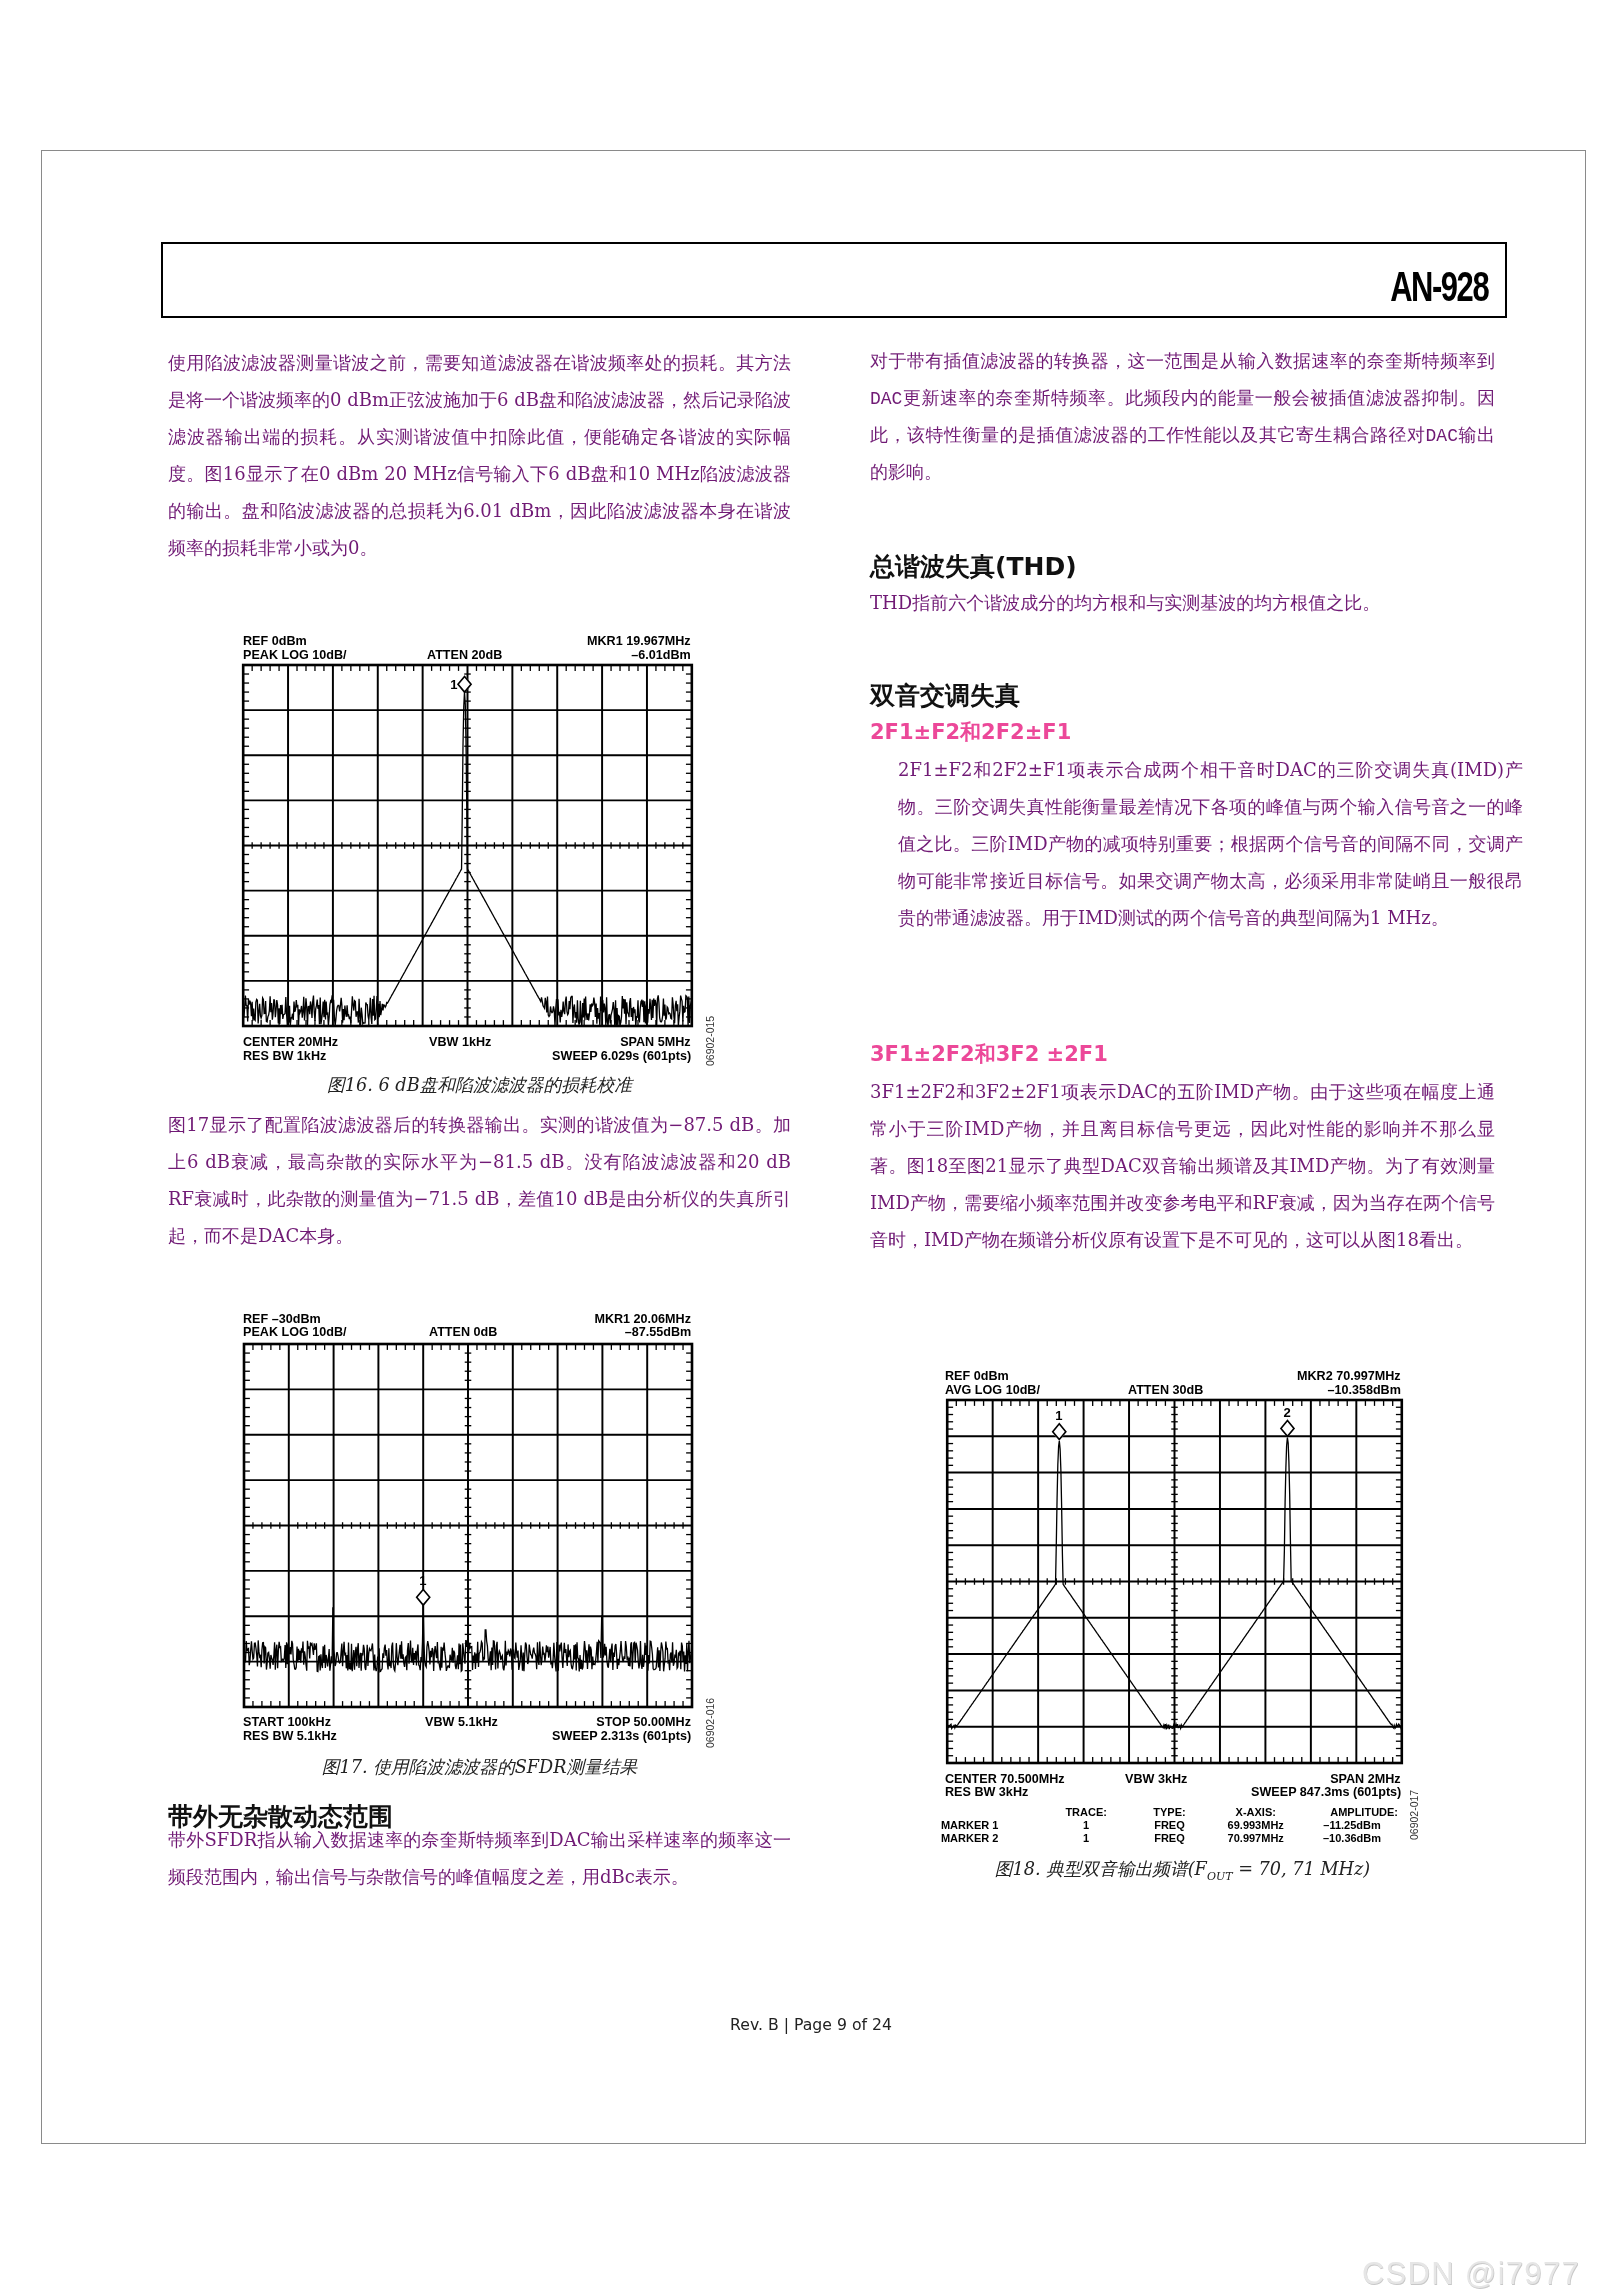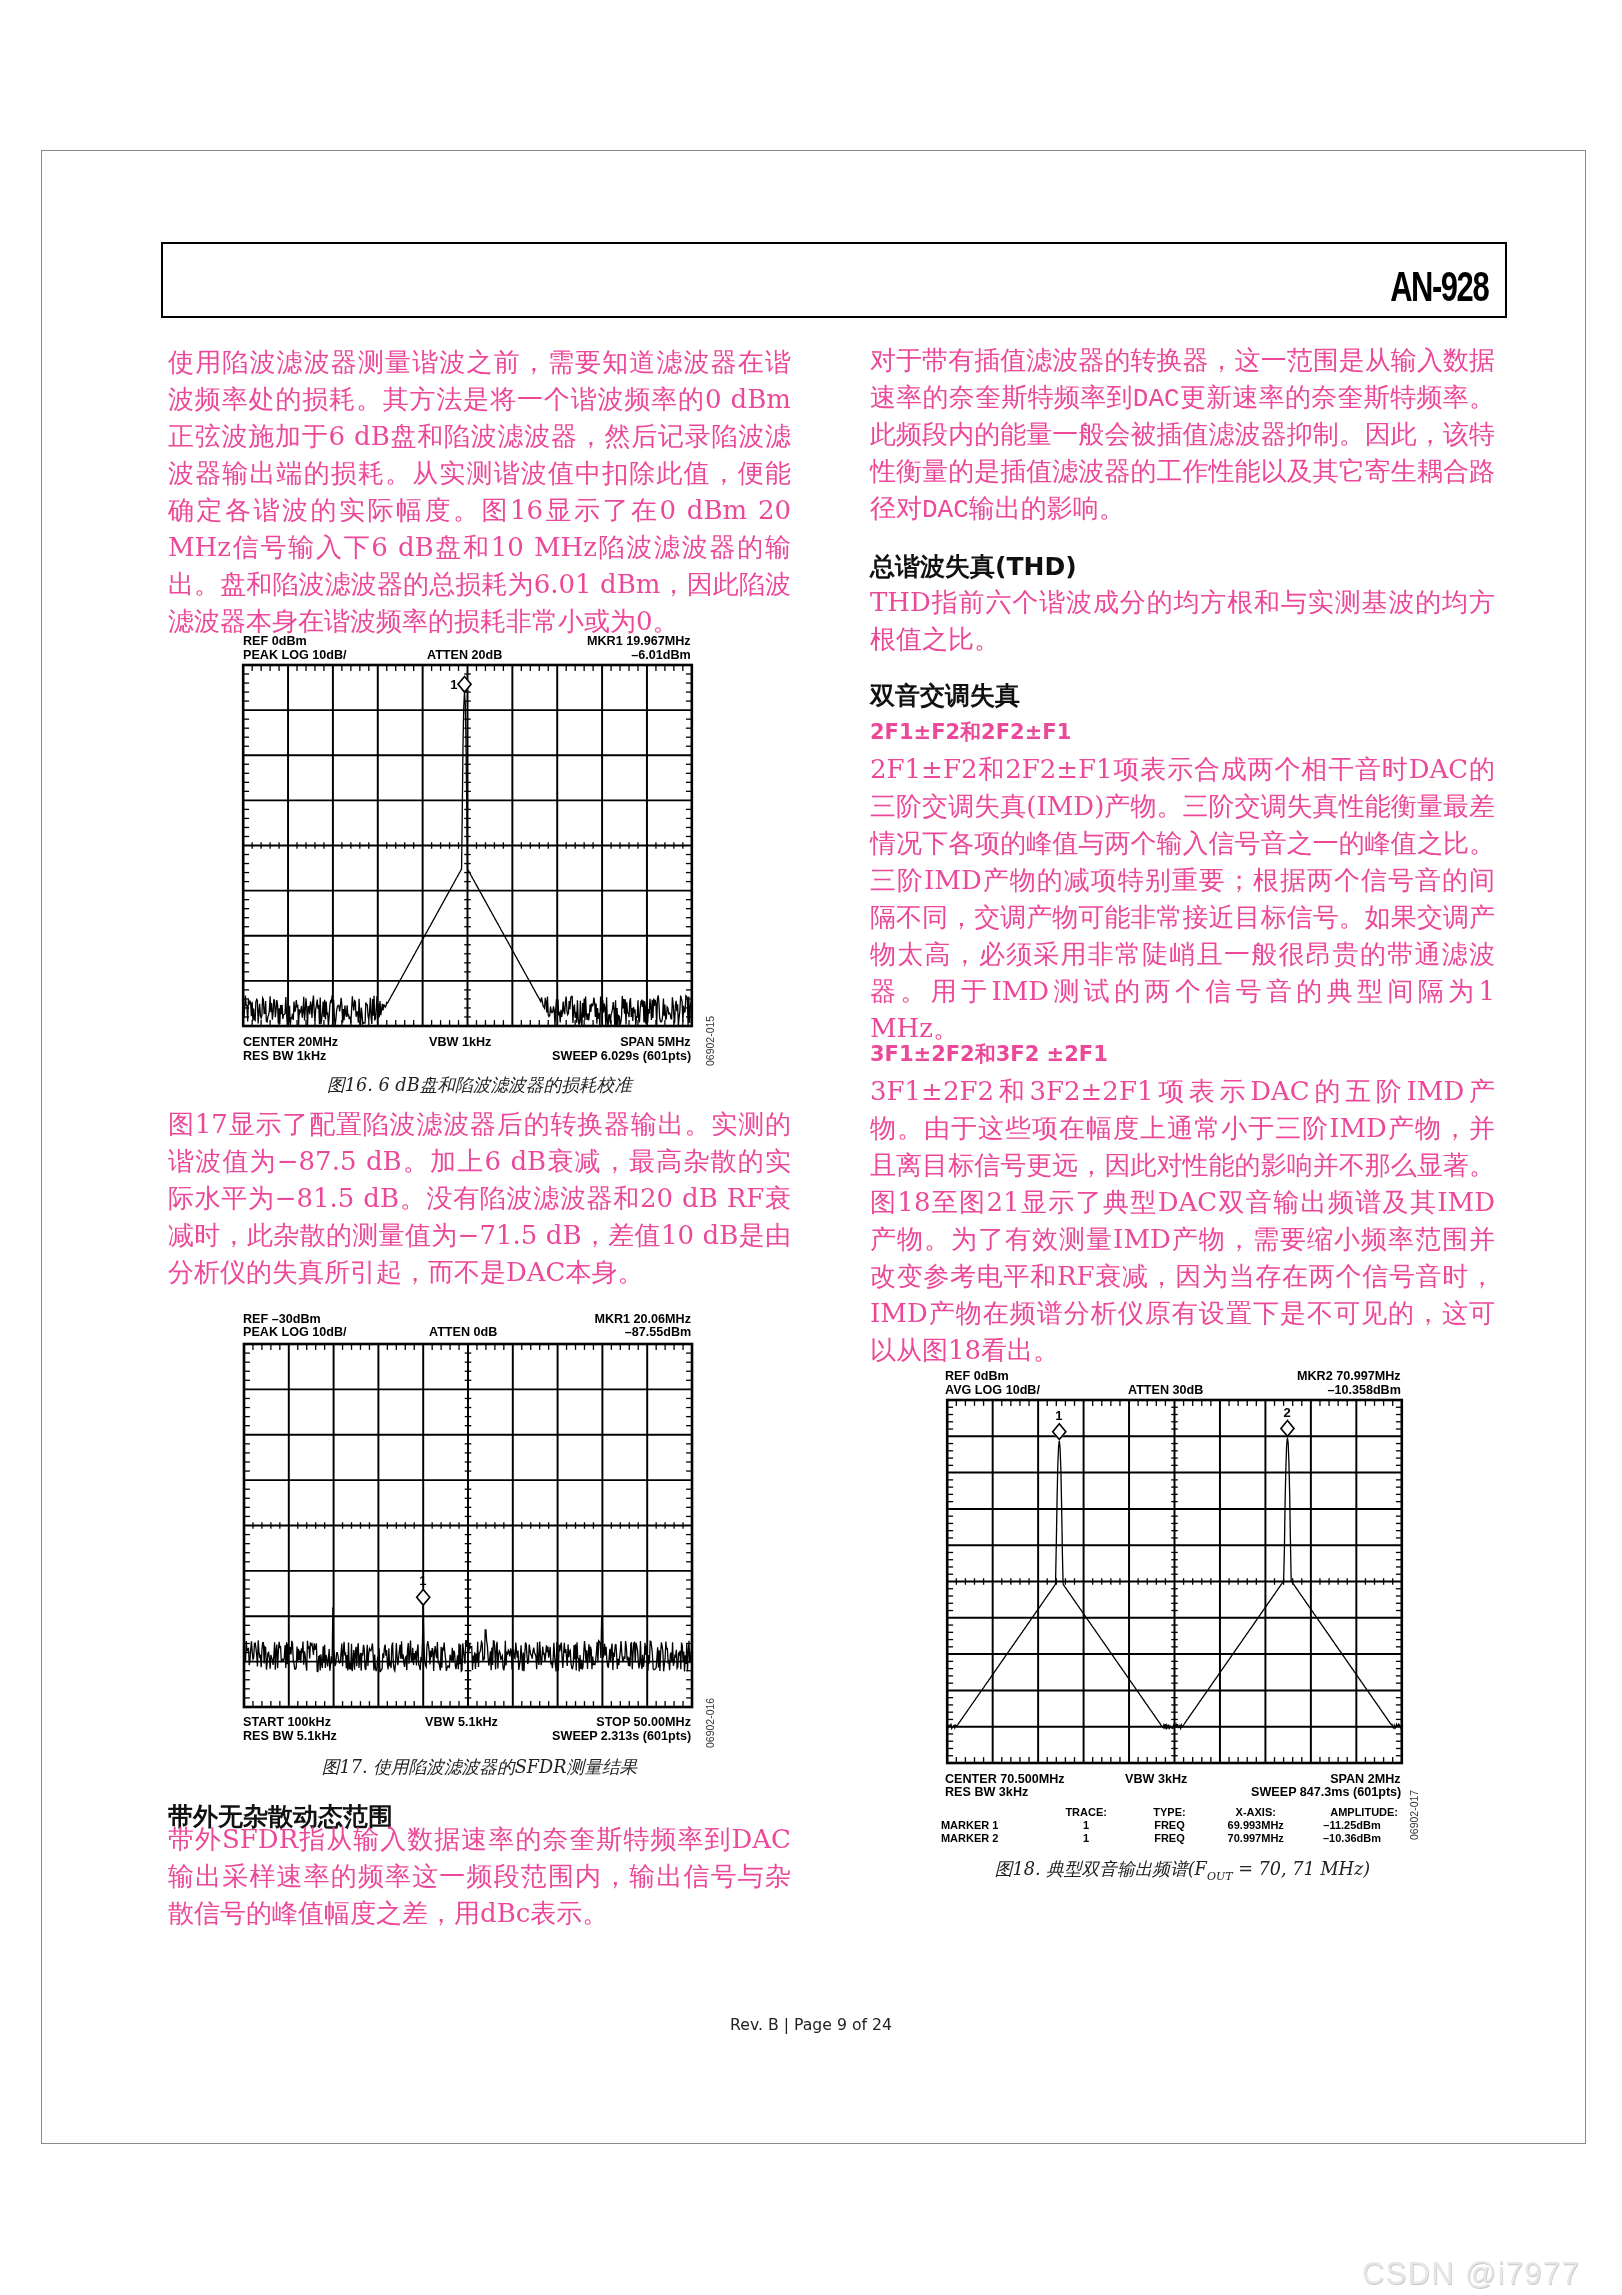--- a/index.html
+++ b/index.html
@@ -5,21 +5,21 @@
   html, body { margin:0; padding:0; background:#ffffff; }
   body { width:1622px; height:2295px; position:relative; overflow:hidden;
          font-family:"DejaVu Serif", serif; color:#111; }
   .page-border { position:absolute; left:41px; top:150px; width:1545px; height:1994px;
                  border:1.3px solid #8a8a8a; box-sizing:border-box; }
   .header-box { position:absolute; left:161px; top:242px; width:1346px; height:76px;
                 border:2px solid #000; border-bottom-width:2.6px; box-sizing:border-box; }
   .header-title { position:absolute; right:17px; top:18.3px; font-family:"Liberation Sans", sans-serif;
                   font-weight:bold; font-size:43px; letter-spacing:-2px; transform:scaleX(0.72);
                   transform-origin:right center; color:#000; }
-  .para { position:absolute; font-size:26px; line-height:37px; text-align:justify; color:#ec4899;
+  .para { position:absolute; font-size:18px; line-height:37px; text-align:justify; color:#701a75;
           font-family:"DejaVu Serif", serif; }
   .para-left { left:168px; width:623px; }
   .para-right { left:870px; width:625px; }
   .h2 { position:absolute; font-family:"DejaVu Sans", sans-serif; font-weight:bold; font-size:25px; color:#111; }
   .h3 { position:absolute; font-family:"DejaVu Sans", sans-serif; font-weight:bold; font-size:21px; color:#ec4899; }
   .caption { position:absolute; font-style:italic; font-size:17.7px; color:#222; text-align:center;
              font-family:"DejaVu Serif", serif; }
   .sa-label { position:absolute; font-family:"Liberation Sans", sans-serif; font-weight:bold;
               font-size:13.7px; line-height:14.4px; color:#000; white-space:nowrap; transform:scaleX(0.92);
               transform-origin:left center; }
@@ -558,21 +558,21 @@
 
 <div class="h2" style="left:168px; top:1789px;margin-top:11px;">带外无杂散动态范围</div>
 <div class="para para-left" style="top:1821px;">带外SFDR指从输入数据速率的奈奎斯特频率到DAC输出采样速率的频率这一频段范围内，输出信号与杂散信号的峰值幅度之差，用dBc表示。</div>
 
 <div class="para para-right" style="top:344px;font-family:Liberation Mono, monospace;">对于带有插值滤波器的转换器，这一范围是从输入数据速率的奈奎斯特频率到DAC更新速率的奈奎斯特频率。此频段内的能量一般会被插值滤波器抑制。因此，该特性衡量的是插值滤波器的工作性能以及其它寄生耦合路径对DAC输出的影响。</div>
 <div class="h2" style="left:870px; top:550px;">总谐波失真(THD)</div>
 <div class="para para-right" style="top:584px;">THD指前六个谐波成分的均方根和与实测基波的均方根值之比。</div>
 
 <div class="h2" style="left:870px; top:679px;">双音交调失真</div>
 <div class="h3" style="left:870px; top:718px;">2F1±F2和2F2±F1</div>
-<div class="para para-right" style="top:751px;">2F1±F2和2F2±F1项表示合成两个相干音时DAC的三阶交调失真(IMD)产物。三阶交调失真性能衡量最差情况下各项的峰值与两个输入信号音之一的峰值之比。三阶IMD产物的减项特别重要；根据两个信号音的间隔不同，交调产物可能非常接近目标信号。如果交调产物太高，必须采用非常陡峭且一般很昂贵的带通滤波器。用于IMD测试的两个信号音的典型间隔为1 MHz。</div>
+<div class="para para-right" style="top:751px;margin-left:28px;">2F1±F2和2F2±F1项表示合成两个相干音时DAC的三阶交调失真(IMD)产物。三阶交调失真性能衡量最差情况下各项的峰值与两个输入信号音之一的峰值之比。三阶IMD产物的减项特别重要；根据两个信号音的间隔不同，交调产物可能非常接近目标信号。如果交调产物太高，必须采用非常陡峭且一般很昂贵的带通滤波器。用于IMD测试的两个信号音的典型间隔为1 MHz。</div>
 
 <div class="h3" style="left:870px; top:1040px;">3F1±2F2和3F2 ±2F1</div>
 <div class="para para-right" style="top:1073px;">3F1±2F2和3F2±2F1项表示DAC的五阶IMD产物。由于这些项在幅度上通常小于三阶IMD产物，并且离目标信号更远，因此对性能的影响并不那么显著。图18至图21显示了典型DAC双音输出频谱及其IMD产物。为了有效测量IMD产物，需要缩小频率范围并改变参考电平和RF衰减，因为当存在两个信号音时，IMD产物在频谱分析仪原有设置下是不可见的，这可以从图18看出。</div>
 
 <div>
   <div class="sa-label" style="left:945px; top:1369px;">REF 0dBm</div>
   <div class="sa-label" style="left:945px; top:1383px;">AVG LOG 10dB/</div>
   <div class="sa-label" style="left:1128px; top:1383px;">ATTEN 30dB</div>
   <div class="sa-label r" style="right:221px; top:1369px;">MKR2 70.997MHz</div>
   <div class="sa-label r" style="right:221px; top:1383px;">–10.358dBm</div>

